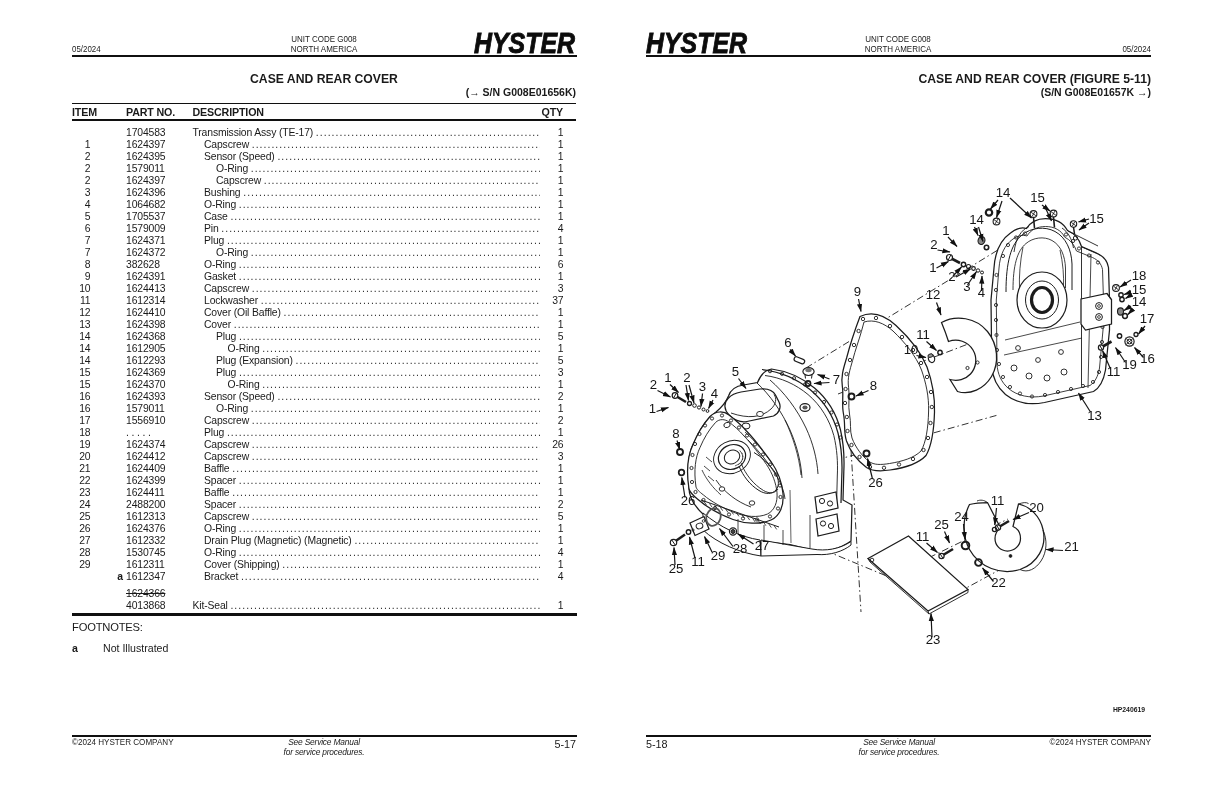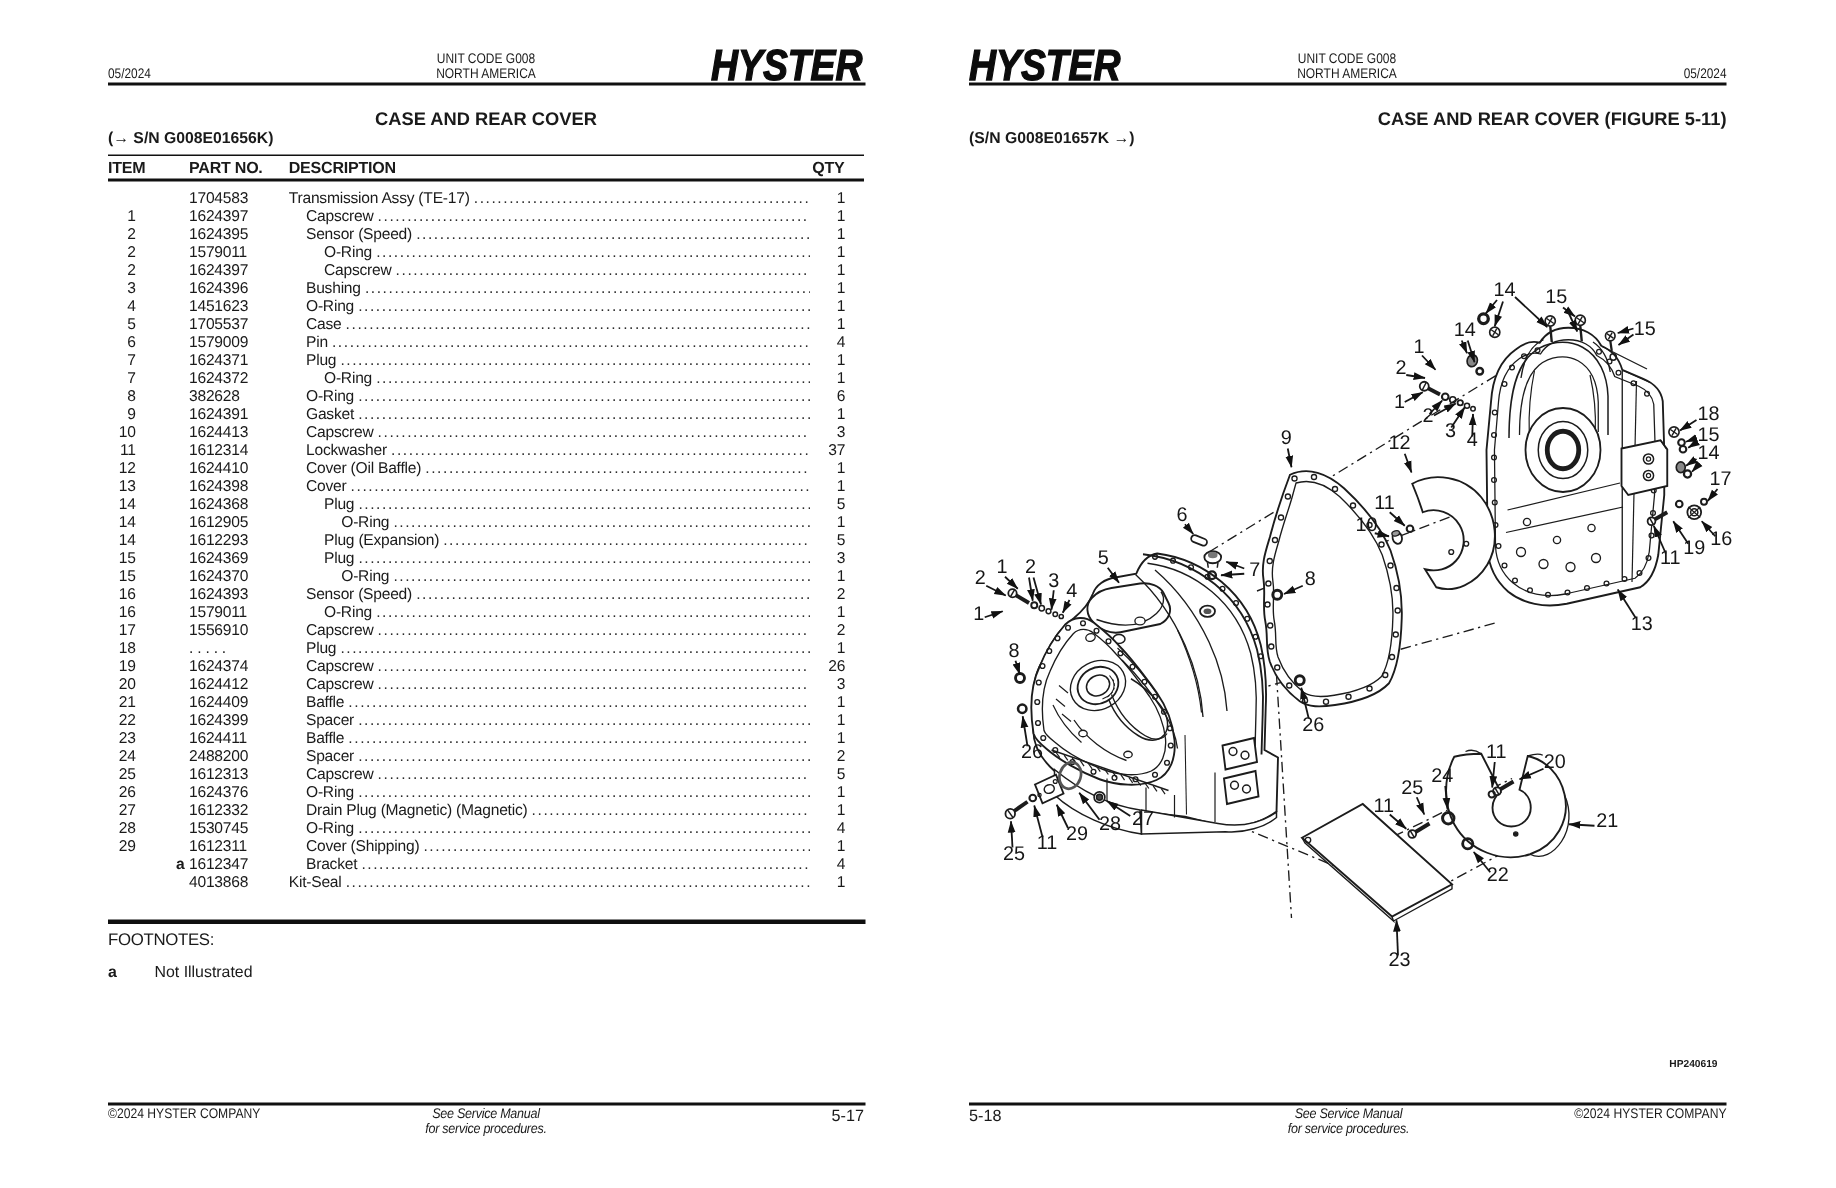--- a/index.html
+++ b/index.html
@@ -19,21 +19,21 @@
 .ftit{font-style:italic;font-size:9.3px;line-height:9.8px;text-align:center;transform:scaleX(0.9);transform-origin:center top;letter-spacing:-0.2px}
 </style></head><body>
 
 <div class="abs c9" style="left:72px;top:44.8px;transform:scaleX(0.85);transform-origin:left top">05/2024</div>
 <div class="abs c9" style="left:224px;top:35.3px;width:200px;text-align:center;transform:scaleX(0.86);transform-origin:center top">UNIT CODE G008<br>NORTH AMERICA</div>
 <svg class="abs" style="left:473px;top:30.5px" width="108" height="26">
     <text x="1" y="22" font-weight="bold" font-style="italic" font-size="29" textLength="101" lengthAdjust="spacingAndGlyphs" fill="#0c0c0c" stroke="#0c0c0c" stroke-width="0.9">HYSTER</text>
   </svg>
 <div class="hl" style="left:72px;top:55.2px;width:504.5px;height:2.3px"></div>
 <div class="abs" style="left:72px;top:71.5px;width:504px;text-align:center;font-weight:bold;font-size:12.2px">CASE AND REAR COVER</div>
-<div class="abs" style="left:72px;top:85.8px;width:504px;text-align:left;font-weight:bold;font-size:10.5px">(→ S/N G008E01656K)</div>
+<div class="abs" style="left:72px;top:85.8px;width:504px;text-align:right;font-weight:bold;font-size:10.5px">(→ S/N G008E01656K)</div>
 
 <div class="tbl">
 <div style="border-top:1.5px solid #101010;border-bottom:2.6px solid #101010">
 <div class="thead">
         <span class="it" style="left:0;width:auto;text-align:right">ITEM</span>
         <span class="pn">PART NO.</span>
         <span style="position:absolute;left:120.5px">DESCRIPTION</span>
         <span style="position:absolute;right:13px">QTY</span>
       </div>
 </div>
@@ -86,21 +86,21 @@
       <span class="it">3</span>
       <span class="pn">1624396</span>
       <div class="ds">
         <span class="dt i1">Bushing&nbsp;</span>
         <span class="ld">............................................................................................................................................................................................................................................................................................................</span>
         <span class="q">1</span>
       </div>
     </div>
 <div class="r">
       <span class="it">4</span>
-      <span class="pn">1451623</span>
+      <span class="pn">1064682</span>
       <div class="ds">
         <span class="dt i1">O-Ring&nbsp;</span>
         <span class="ld">............................................................................................................................................................................................................................................................................................................</span>
         <span class="q">1</span>
       </div>
     </div>
 <div class="r">
       <span class="it">5</span>
       <span class="pn">1705537</span>
       <div class="ds">
@@ -373,20 +373,23 @@
 <div class="r">
       <span class="fa">a</span>
       <span class="pn">1612347</span>
       <div class="ds">
         <span class="dt i1">Bracket&nbsp;</span>
         <span class="ld">............................................................................................................................................................................................................................................................................................................</span>
         <span class="q">4</span>
       </div>
     </div>
 
+<div class="r" style="margin-top:5px">
+      <span class="pn"><s>1624366</s></span>
+    </div>
 <div class="r">
       <span class="pn">4013868</span>
       <div class="ds" style="left:120.5px">
         <span class="dt">Kit-Seal&nbsp;</span>
         <span class="ld">............................................................................................................................................................................................................................................................................................................</span>
         <span class="q">1</span>
       </div>
     </div>
 
 </div>
@@ -400,21 +403,21 @@
 <div class="abs ftit" style="left:224px;top:737.8px;width:200px">See Service Manual<br>for service procedures.</div>
 <div class="abs" style="left:476px;top:737.8px;width:100px;text-align:right;font-size:10.8px">5-17</div>
 
 <svg class="abs" style="left:645px;top:30.5px" width="108" height="26">
     <text x="1" y="22" font-weight="bold" font-style="italic" font-size="29" textLength="101" lengthAdjust="spacingAndGlyphs" fill="#0c0c0c" stroke="#0c0c0c" stroke-width="0.9">HYSTER</text>
   </svg>
 <div class="abs c9" style="left:798px;top:35.3px;width:200px;text-align:center;transform:scaleX(0.86);transform-origin:center top">UNIT CODE G008<br>NORTH AMERICA</div>
 <div class="abs c9" style="left:1051px;top:44.8px;width:100px;text-align:right;transform:scaleX(0.85);transform-origin:right top">05/2024</div>
 <div class="hl" style="left:646px;top:55.2px;width:505px;height:2.3px"></div>
 <div class="abs" style="left:646px;top:71.5px;width:505px;text-align:right;font-weight:bold;font-size:12.2px">CASE AND REAR COVER (FIGURE 5-11)</div>
-<div class="abs" style="left:646px;top:85.8px;width:505px;text-align:left;font-weight:bold;font-size:10.5px">(S/N G008E01657K →)</div>
+<div class="abs" style="left:646px;top:85.8px;width:505px;text-align:right;font-weight:bold;font-size:10.5px">(S/N G008E01657K →)</div>
 <div class="abs" style="left:1045px;top:705.5px;width:100px;text-align:right;font-weight:bold;font-size:6.8px">HP240619</div>
 
 <div class="hl" style="left:646px;top:735.2px;width:505px;height:2.2px"></div>
 <div class="abs" style="left:646px;top:737.8px;font-size:10.8px">5-18</div>
 <div class="abs ftit" style="left:798.5px;top:737.8px;width:200px">See Service Manual<br>for service procedures.</div>
 <div class="abs c9" style="left:971px;top:738.3px;width:180px;text-align:right;transform:scaleX(0.87);transform-origin:right top">©2024 HYSTER COMPANY</div>
 
 <svg width="1224" height="792" viewBox="0 0 1224 792" style="position:absolute;left:0;top:0" stroke="#1c1c1c" fill="none" font-family="Liberation Sans,sans-serif" fill-opacity="1">
 <defs>
       <marker id="a" markerWidth="9" markerHeight="7" refX="7.6" refY="3" orient="auto" markerUnits="userSpaceOnUse">

